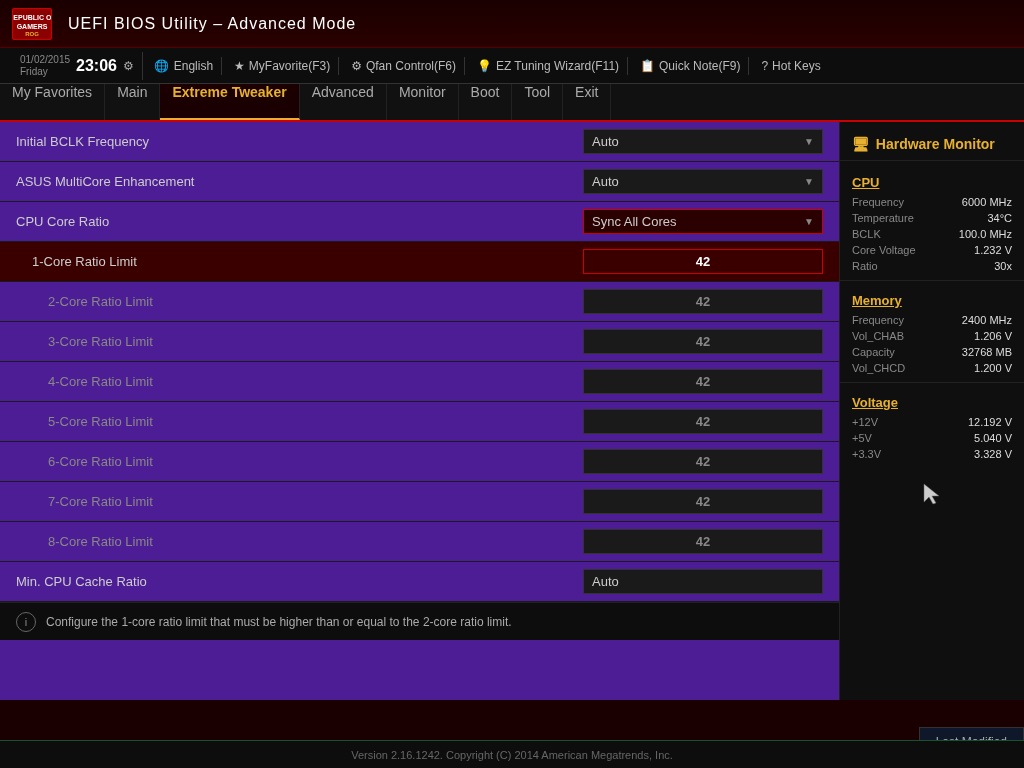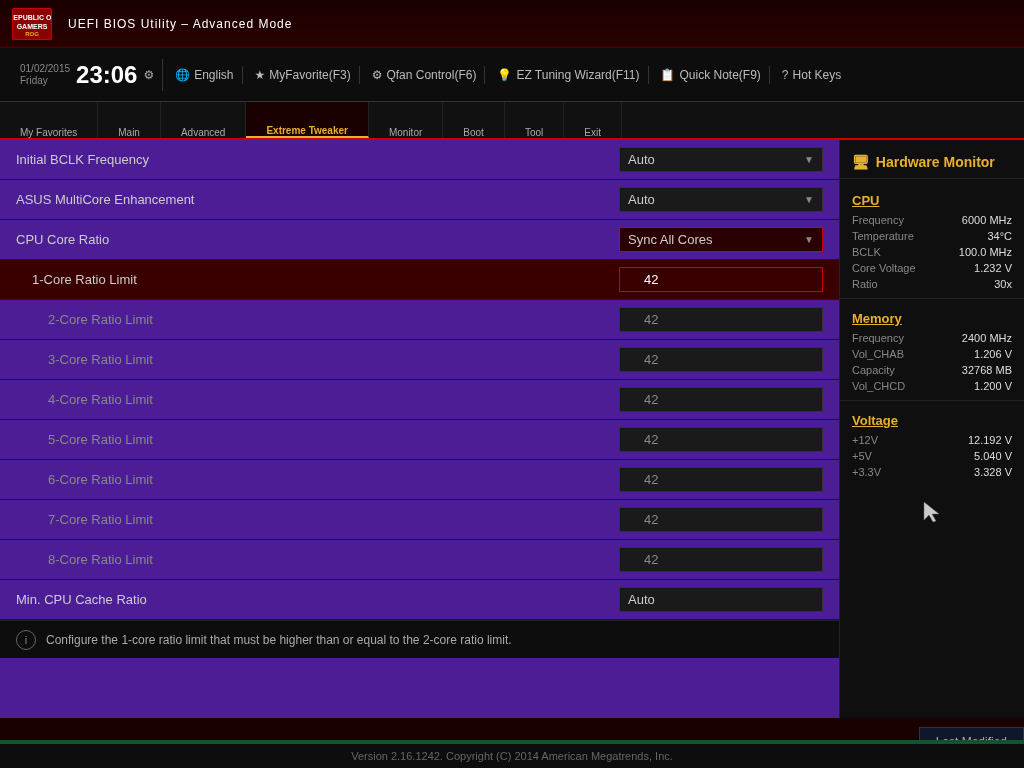--- a/index.html
+++ b/index.html
@@ -35,34 +35,34 @@
       display: flex;
       align-items: center;
       justify-content: center;
       font-size: 8px;
       color: white;
       font-weight: bold;
       border-radius: 2px;
     }
     .header-title {
       color: #ffffff;
-      font-size: 12px;
+      font-size: 16px;
       font-weight: 300;
       letter-spacing: 1px;
     }
 
     
     .toolbar {
       background: #0d0d0d;
       border-bottom: 1px solid #333;
       padding: 4px 12px;
       display: flex;
       align-items: center;
       gap: 4px;
-      height: 54px;
+      height: 36px;
     }
     .toolbar-item {
       display: flex;
       align-items: center;
       gap: 4px;
       color: #bbb;
       font-size: 12px;
       padding: 2px 8px;
       cursor: pointer;
       border-right: 1px solid #333;
@@ -71,40 +71,40 @@
     .toolbar-datetime {
       display: flex;
       align-items: center;
       gap: 6px;
       color: #bbb;
       font-size: 12px;
       padding: 2px 8px;
       border-right: 1px solid #333;
     }
     .toolbar-time {
-      font-size: 24px;
+      font-size: 16px;
       color: white;
       font-weight: bold;
     }
     .toolbar-date-small { font-size: 10px; color: #888; line-height: 1.2; }
     .gear-icon { font-size: 12px; color: #aaa; }
 
     
     .nav-tabs {
       background: #111;
       display: flex;
       align-items: stretch;
       height: 38px;
       border-bottom: 2px solid #cc0000;
     }
     .nav-tab {
-      padding: 0 20px;
-      display: flex;
-      align-items: flex-end;
-      font-size: 10px;
+      padding: 0 12px;
+      display: flex;
+      align-items: flex-start;
+      font-size: 14px;
       color: #aaa;
       cursor: pointer;
       border-right: 1px solid #222;
       white-space: nowrap;
     }
     .nav-tab.active {
       background: #1a0000;
       color: #e8b030;
       border-bottom: 2px solid #e8b030;
       font-weight: bold;
@@ -137,23 +137,24 @@
     .settings-row.indented .row-label {
       padding-left: 16px;
       color: #888;
     }
     .row-label {
       flex: 1;
       font-size: 13px;
       color: #ccc;
     }
     .row-value {
-      width: 204px;
-      display: flex;
-      align-items: center;
+      width: 240px;
+      display: flex;
+      align-items: center;
+      text-align: center;
     }
     .dropdown-value {
       background: #1a1a1a;
       border: 1px solid #333;
       color: #ccc;
       font-size: 13px;
       padding: 4px 8px;
       width: 100%;
       display: flex;
       align-items: center;
@@ -164,20 +165,21 @@
       border-color: #cc0000;
       background: #2a0000;
     }
     .text-input-value {
       background: #1a1a1a;
       border: 1px solid #333;
       color: #888;
       font-size: 13px;
       padding: 4px 24px;
       width: 100%;
+      font-weight: bold;
     }
     .text-input-value.active-input {
       border-color: #cc0000;
       color: #ccc;
     }
     .chevron-down { font-size: 10px; color: #888; }
 
     
     .status-bar {
       background: #0d0d0d;
@@ -199,21 +201,21 @@
       align-items: center;
       justify-content: center;
       font-size: 11px;
       color: #888;
       flex-shrink: 0;
     }
 
     
     .footer {
       background: #0d0d0d;
-      border-top: 4px solid #14532d;
+      border-top: 1px solid #14532d;
       height: 28px;
       display: flex;
       align-items: center;
       justify-content: center;
       font-size: 11px;
       color: #666;
       position: absolute;
       bottom: 0;
       left: 0;
       right: 0;
@@ -333,25 +335,25 @@
   </div>
 </div>
 
 <div class="nav-tabs">
   <div class="nav-tab">
     <span>My Favorites</span>
   </div>
   <div class="nav-tab">
     <span>Main</span>
   </div>
-  <div class="nav-tab">
-    <span>Advanced</span>
-  </div>
   <div class="nav-tab active">
     <span>Extreme Tweaker</span>
+  </div>
+  <div class="nav-tab">
+    <span>Advanced</span>
   </div>
   <div class="nav-tab">
     <span>Monitor</span>
   </div>
   <div class="nav-tab">
     <span>Boot</span>
   </div>
   <div class="nav-tab">
     <span>Tool</span>
   </div>

